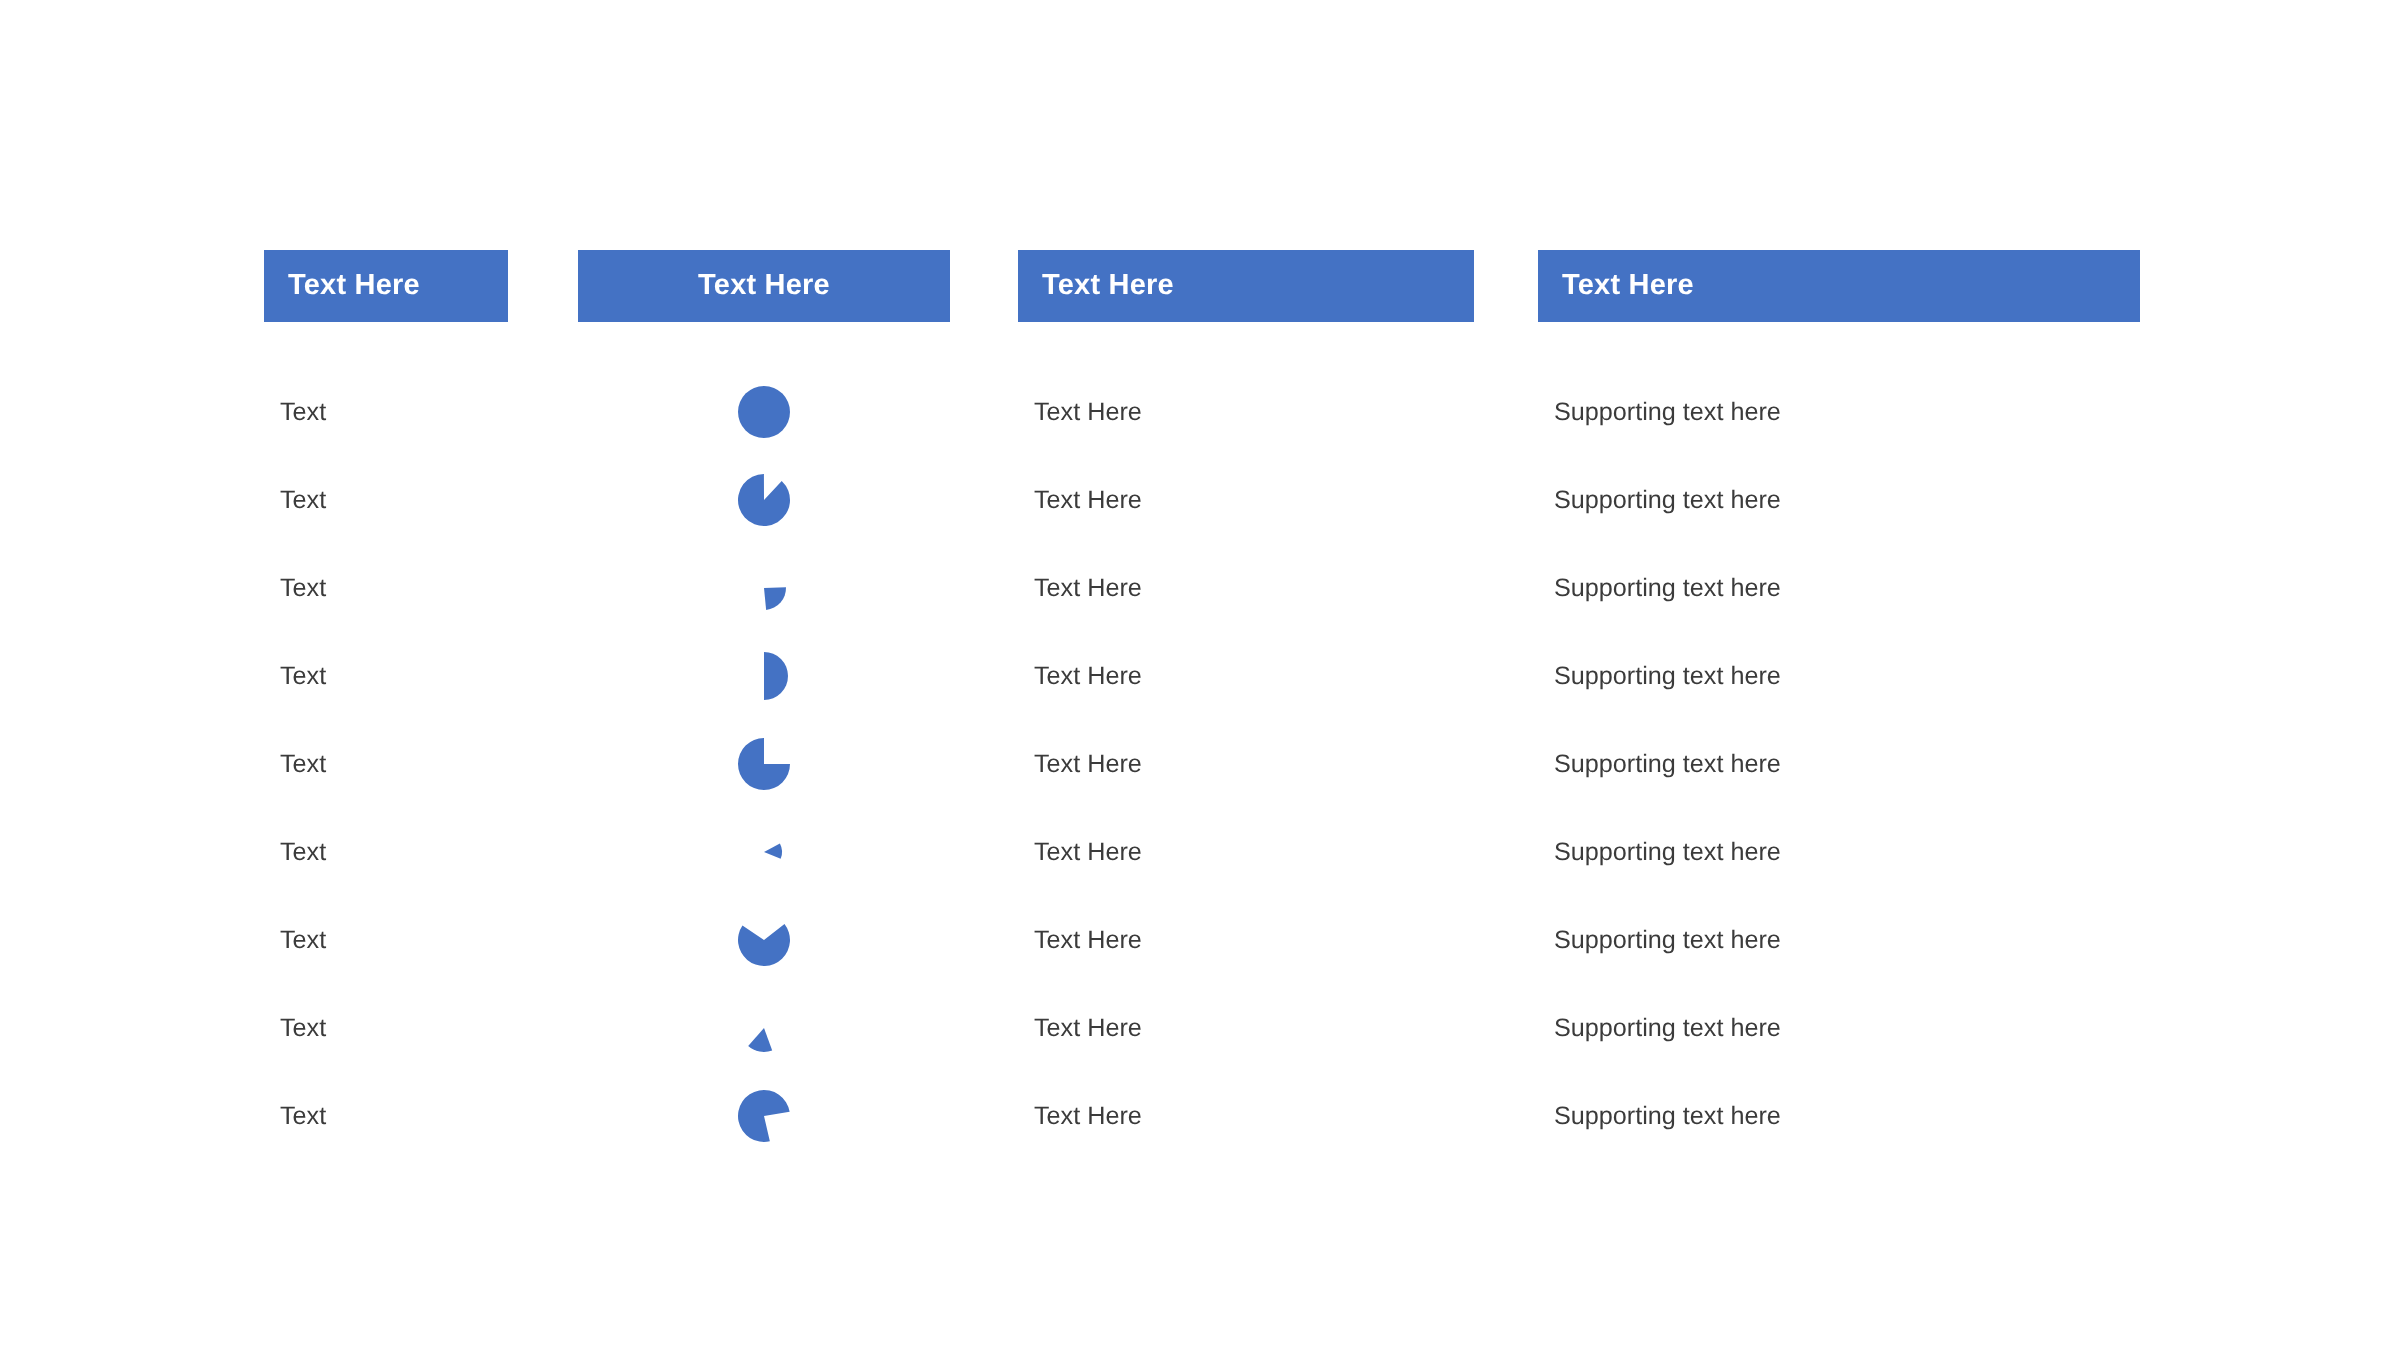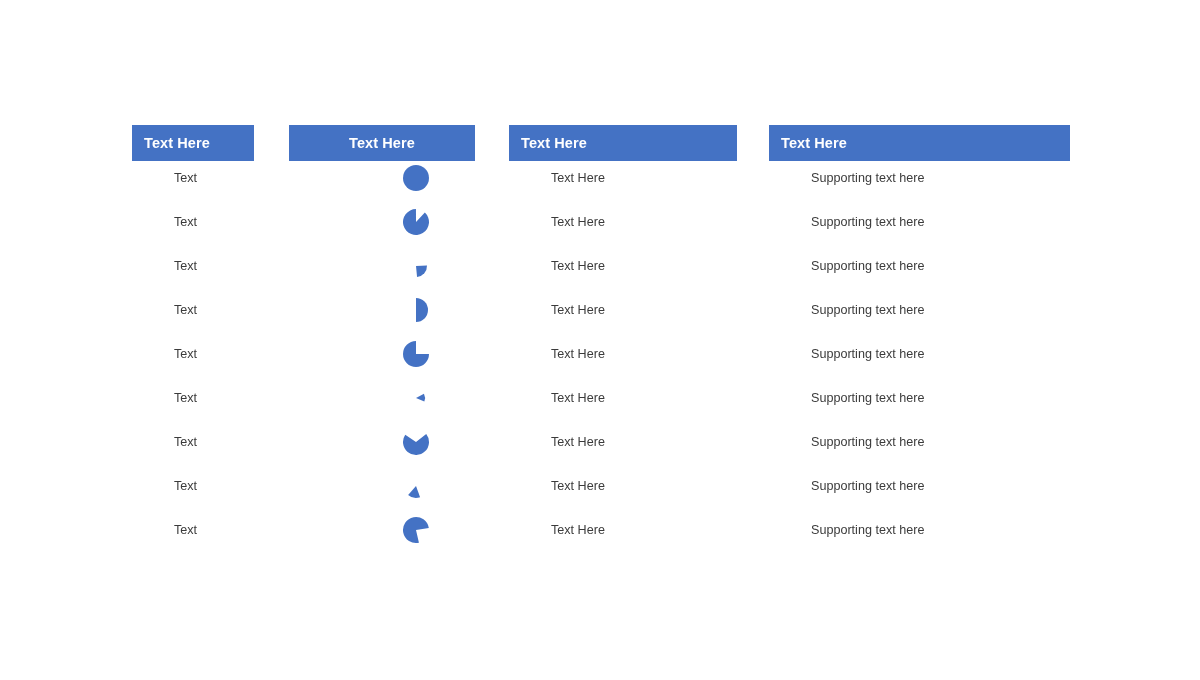--- a/index.html
+++ b/index.html
@@ -51,23 +51,22 @@
 
   .ch0 { left: 0px;   width: 122px; }
   .ch1 { left: 157px; width: 186px; }
   .ch2 { left: 377px; width: 228px; }
   .ch3 { left: 637px; width: 301px; }
 
   
   .body-grid {
     position: absolute;
     left: 132px;
-    top: 156px;
+    top: 184px;
     width: 938px;
-    margin-left: 34px;
   }
 
   .data-row {
     position: relative;
     height: 44px;
   }
 
   .cell {
     position: absolute;
     top: 0;

